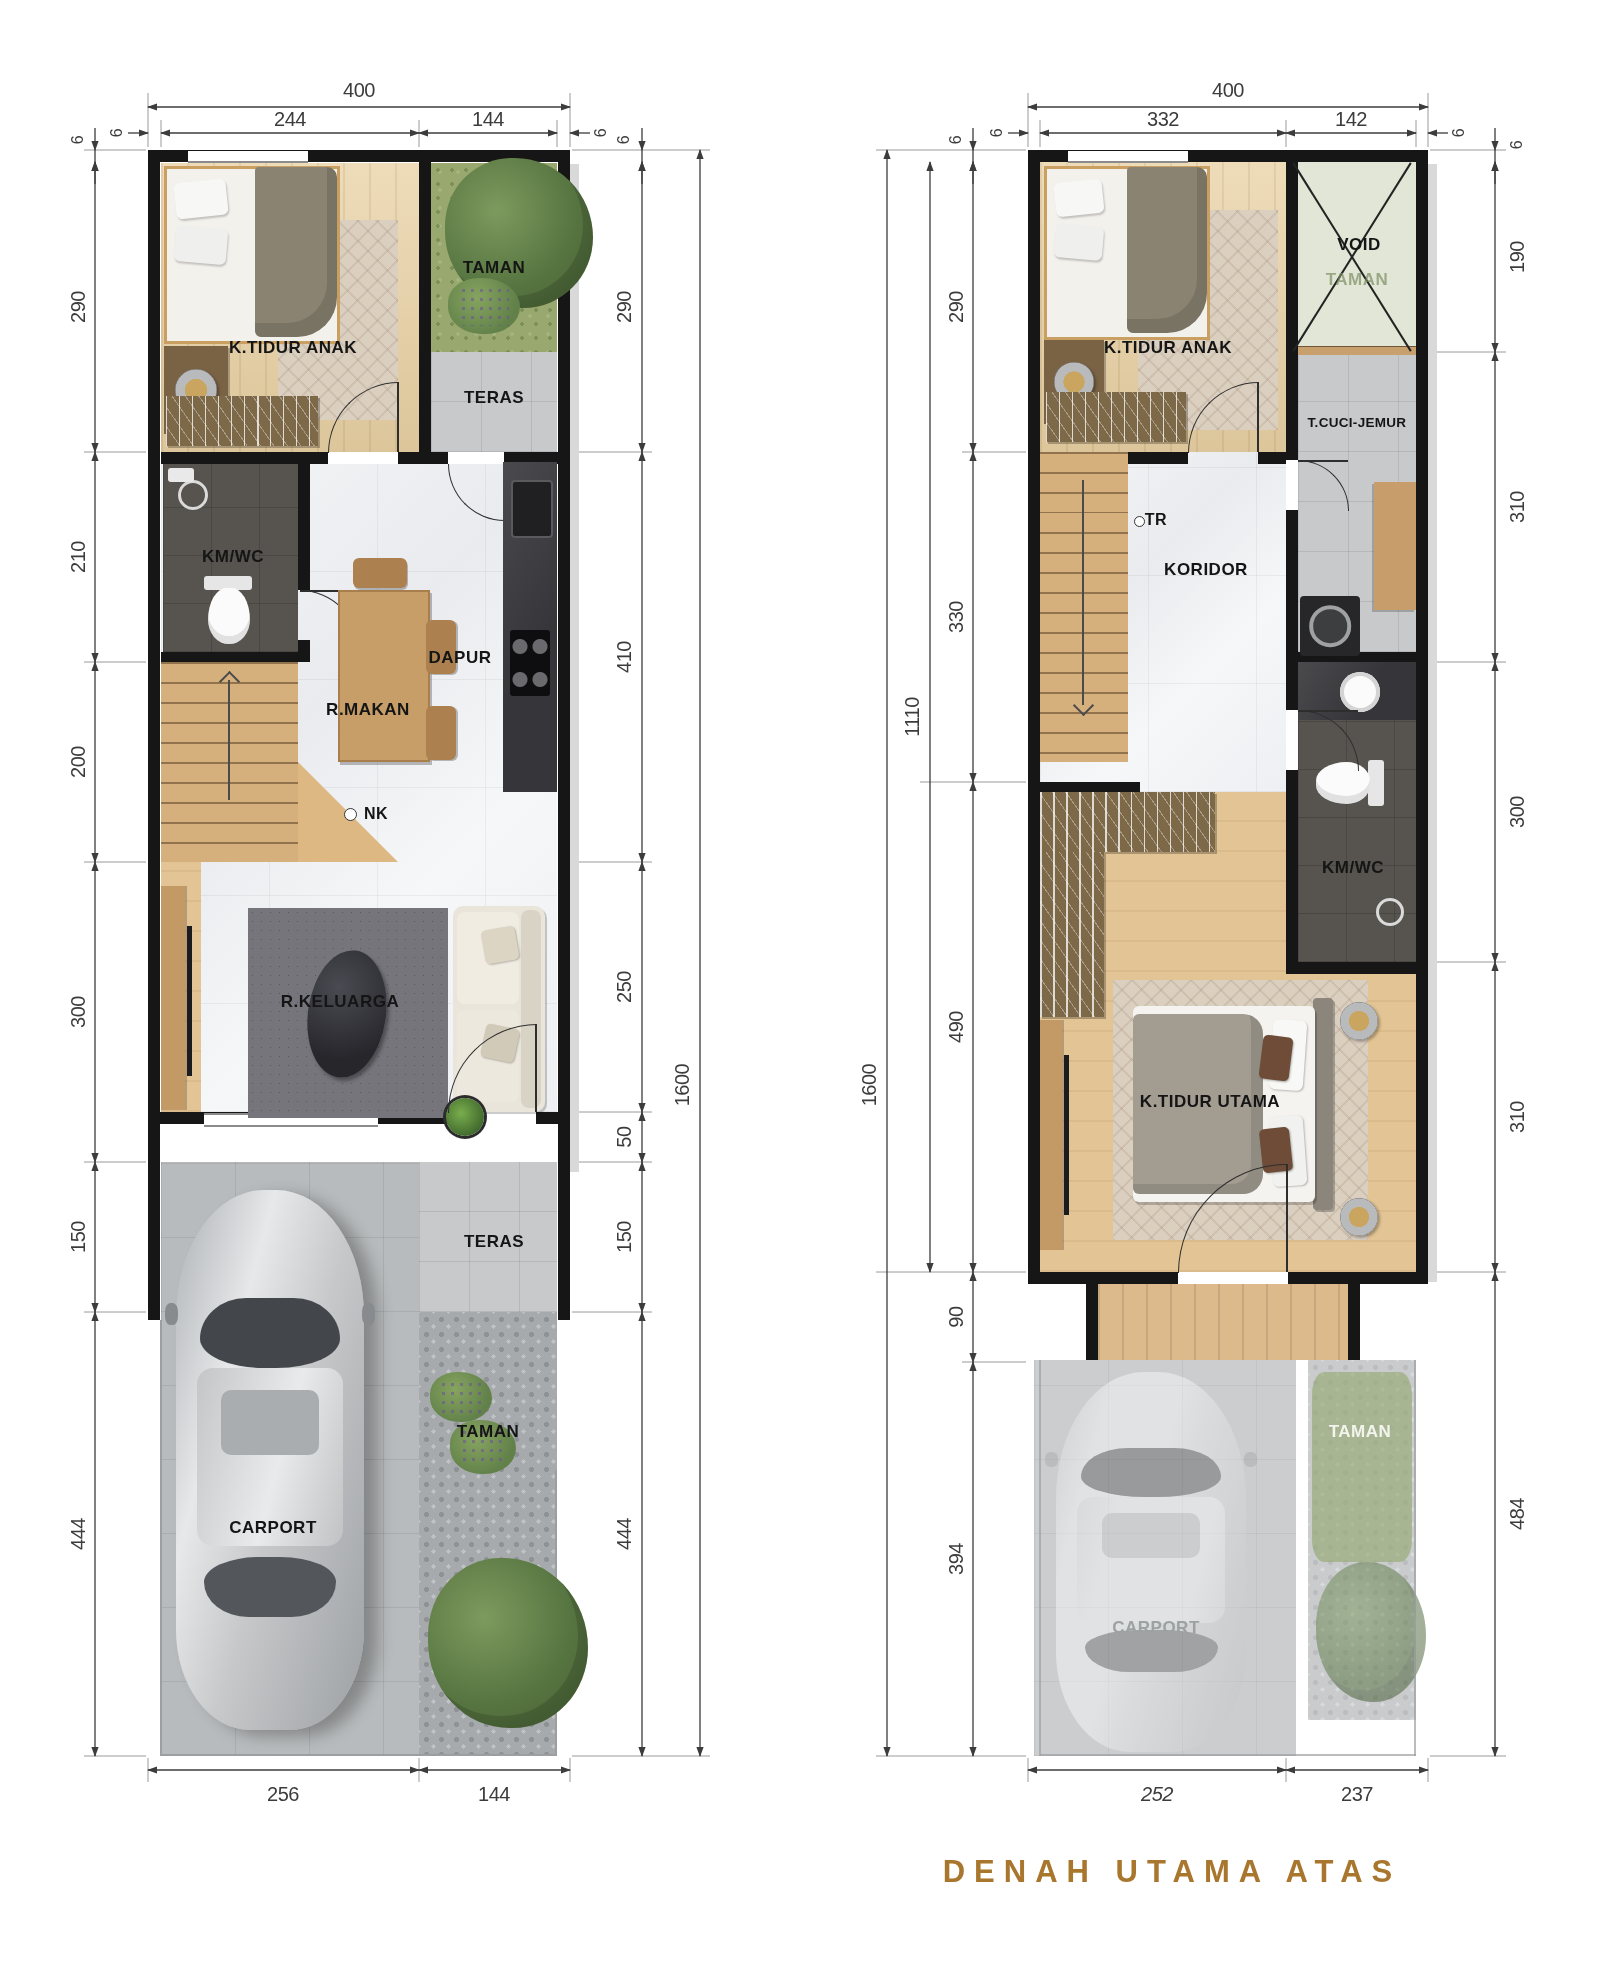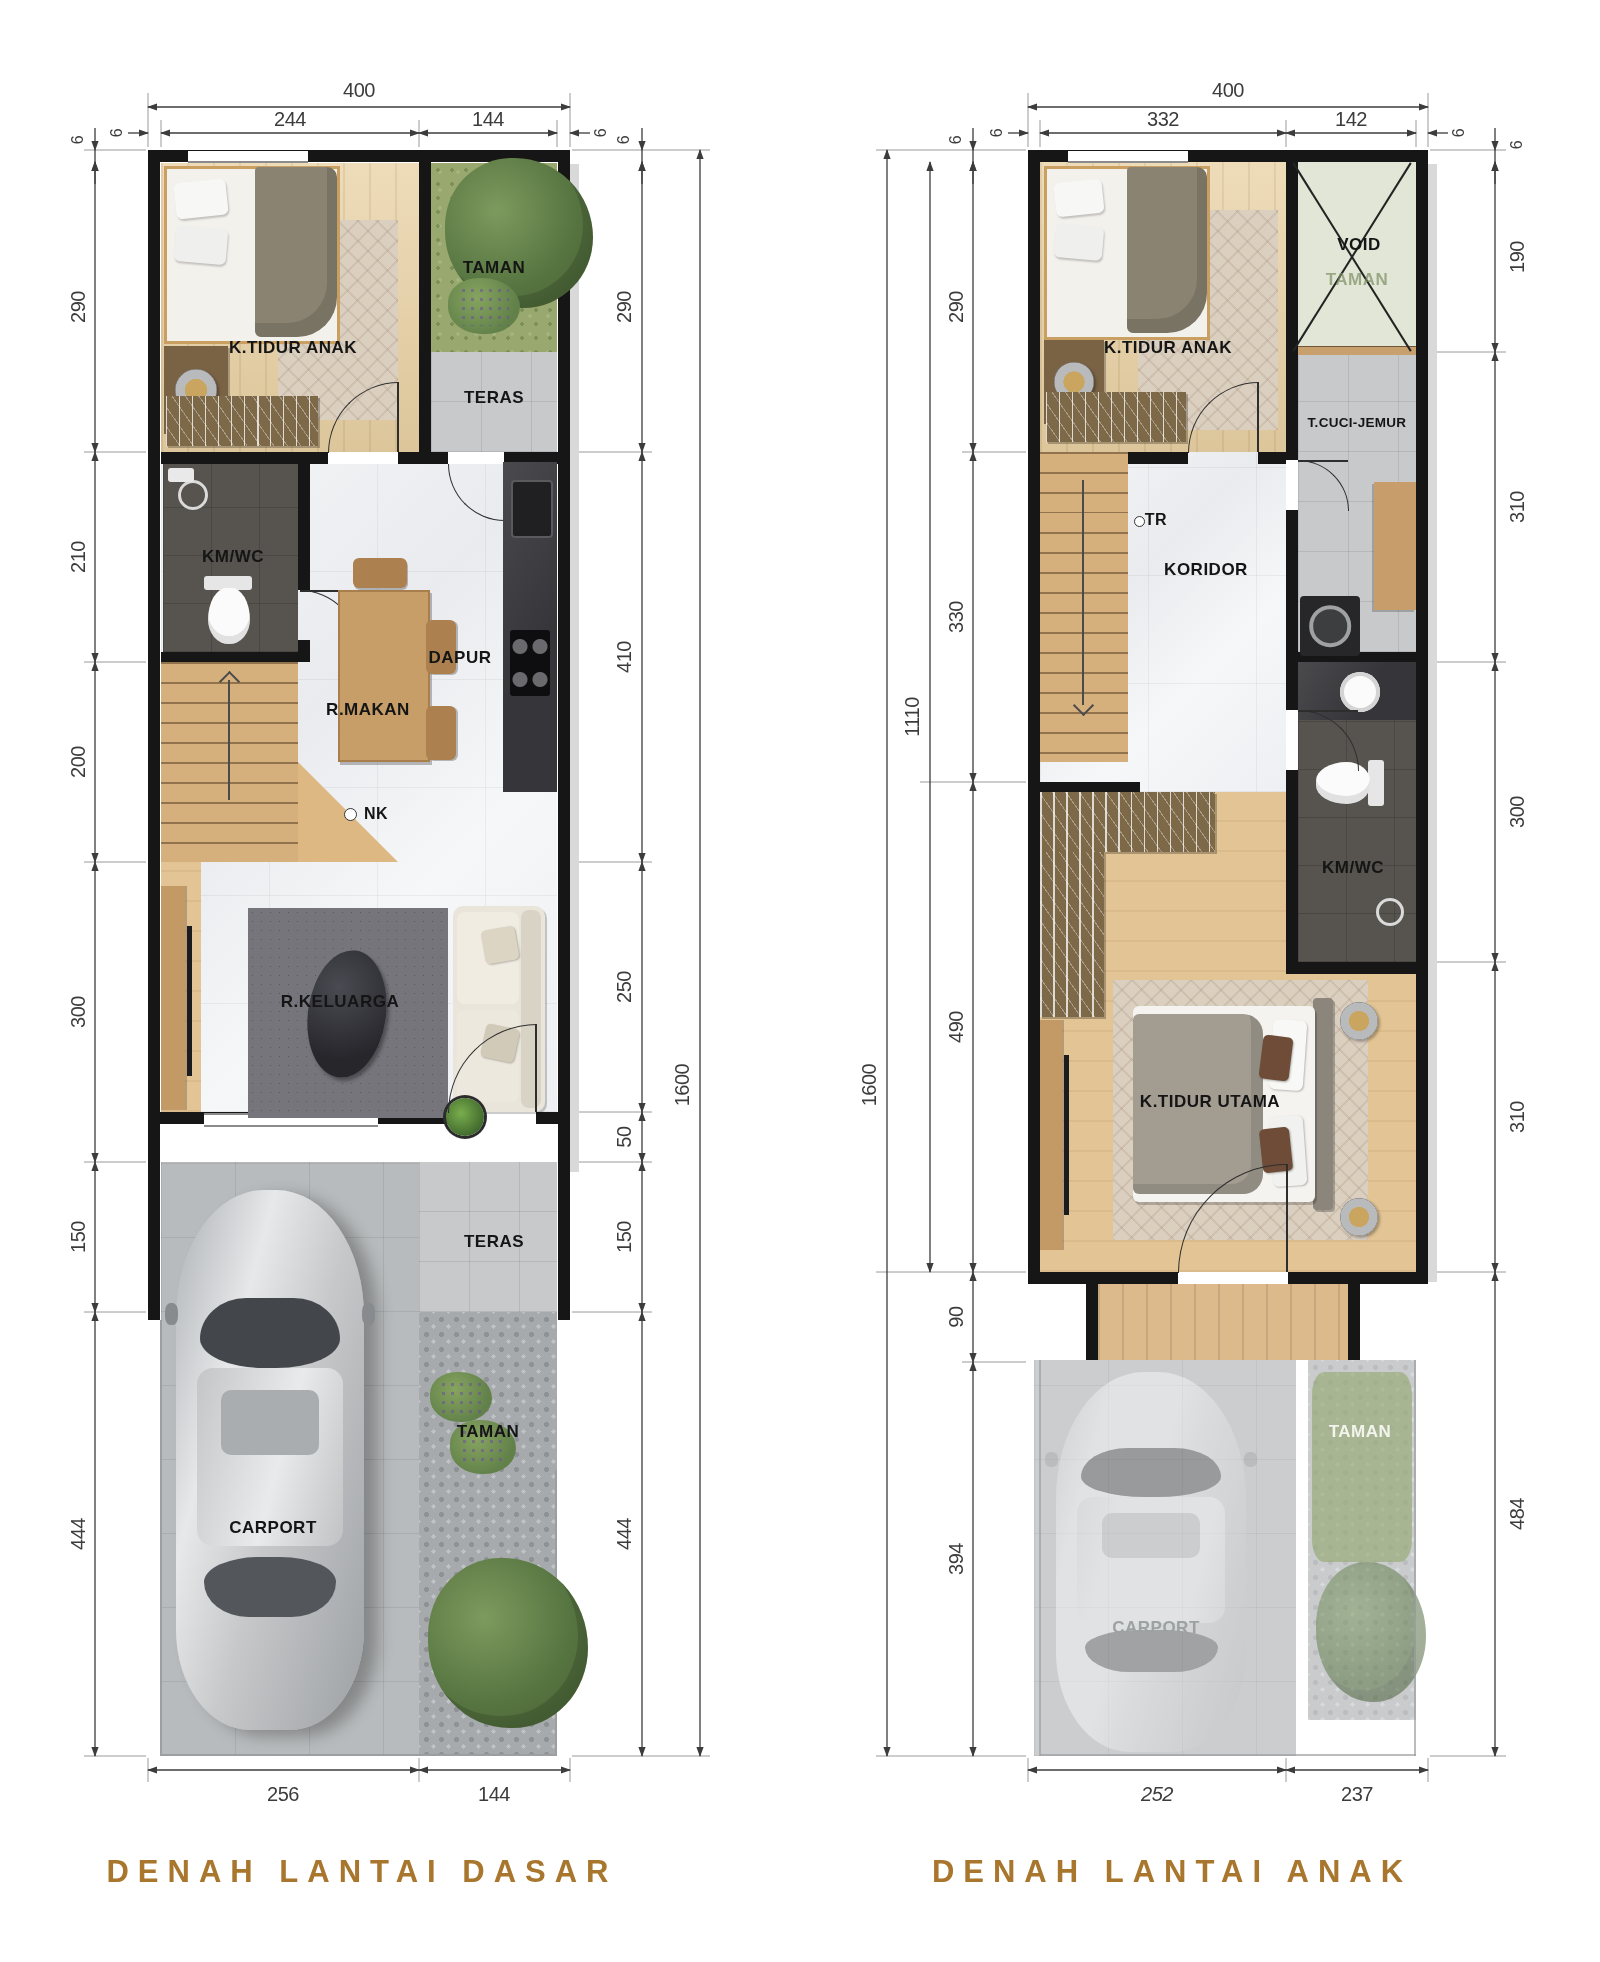--- a/index.html
+++ b/index.html
@@ -451,15 +451,14 @@
   <span class="dlabel v" style="left:869px;top:1085px;">1600</span>
   <span class="dlabel v sm" style="left:1517px;top:145px;">6</span>
   <span class="dlabel v" style="left:1517px;top:257px;">190</span>
   <span class="dlabel v" style="left:1517px;top:507px;">310</span>
   <span class="dlabel v" style="left:1517px;top:812px;">300</span>
   <span class="dlabel v" style="left:1517px;top:1117px;">310</span>
   <span class="dlabel v" style="left:1517px;top:1514px;">484</span>
   <span class="dlabel" style="left:1157px;top:1794px;font-style:italic;">252</span>
   <span class="dlabel" style="left:1357px;top:1794px;">237</span>
 
-  <span class="titles" style="left:362px;top:1872px;">DENAH LANTAI DASAR</span>
-  <span class="titles" style="left:1172px;top:1872px;">DENAH LANTAI ANAK</span>
+  <span class="titles" style="left:1172px;top:1872px;">DENAH UTAMA ATAS</span>
 </div>
 
 </body></html>

